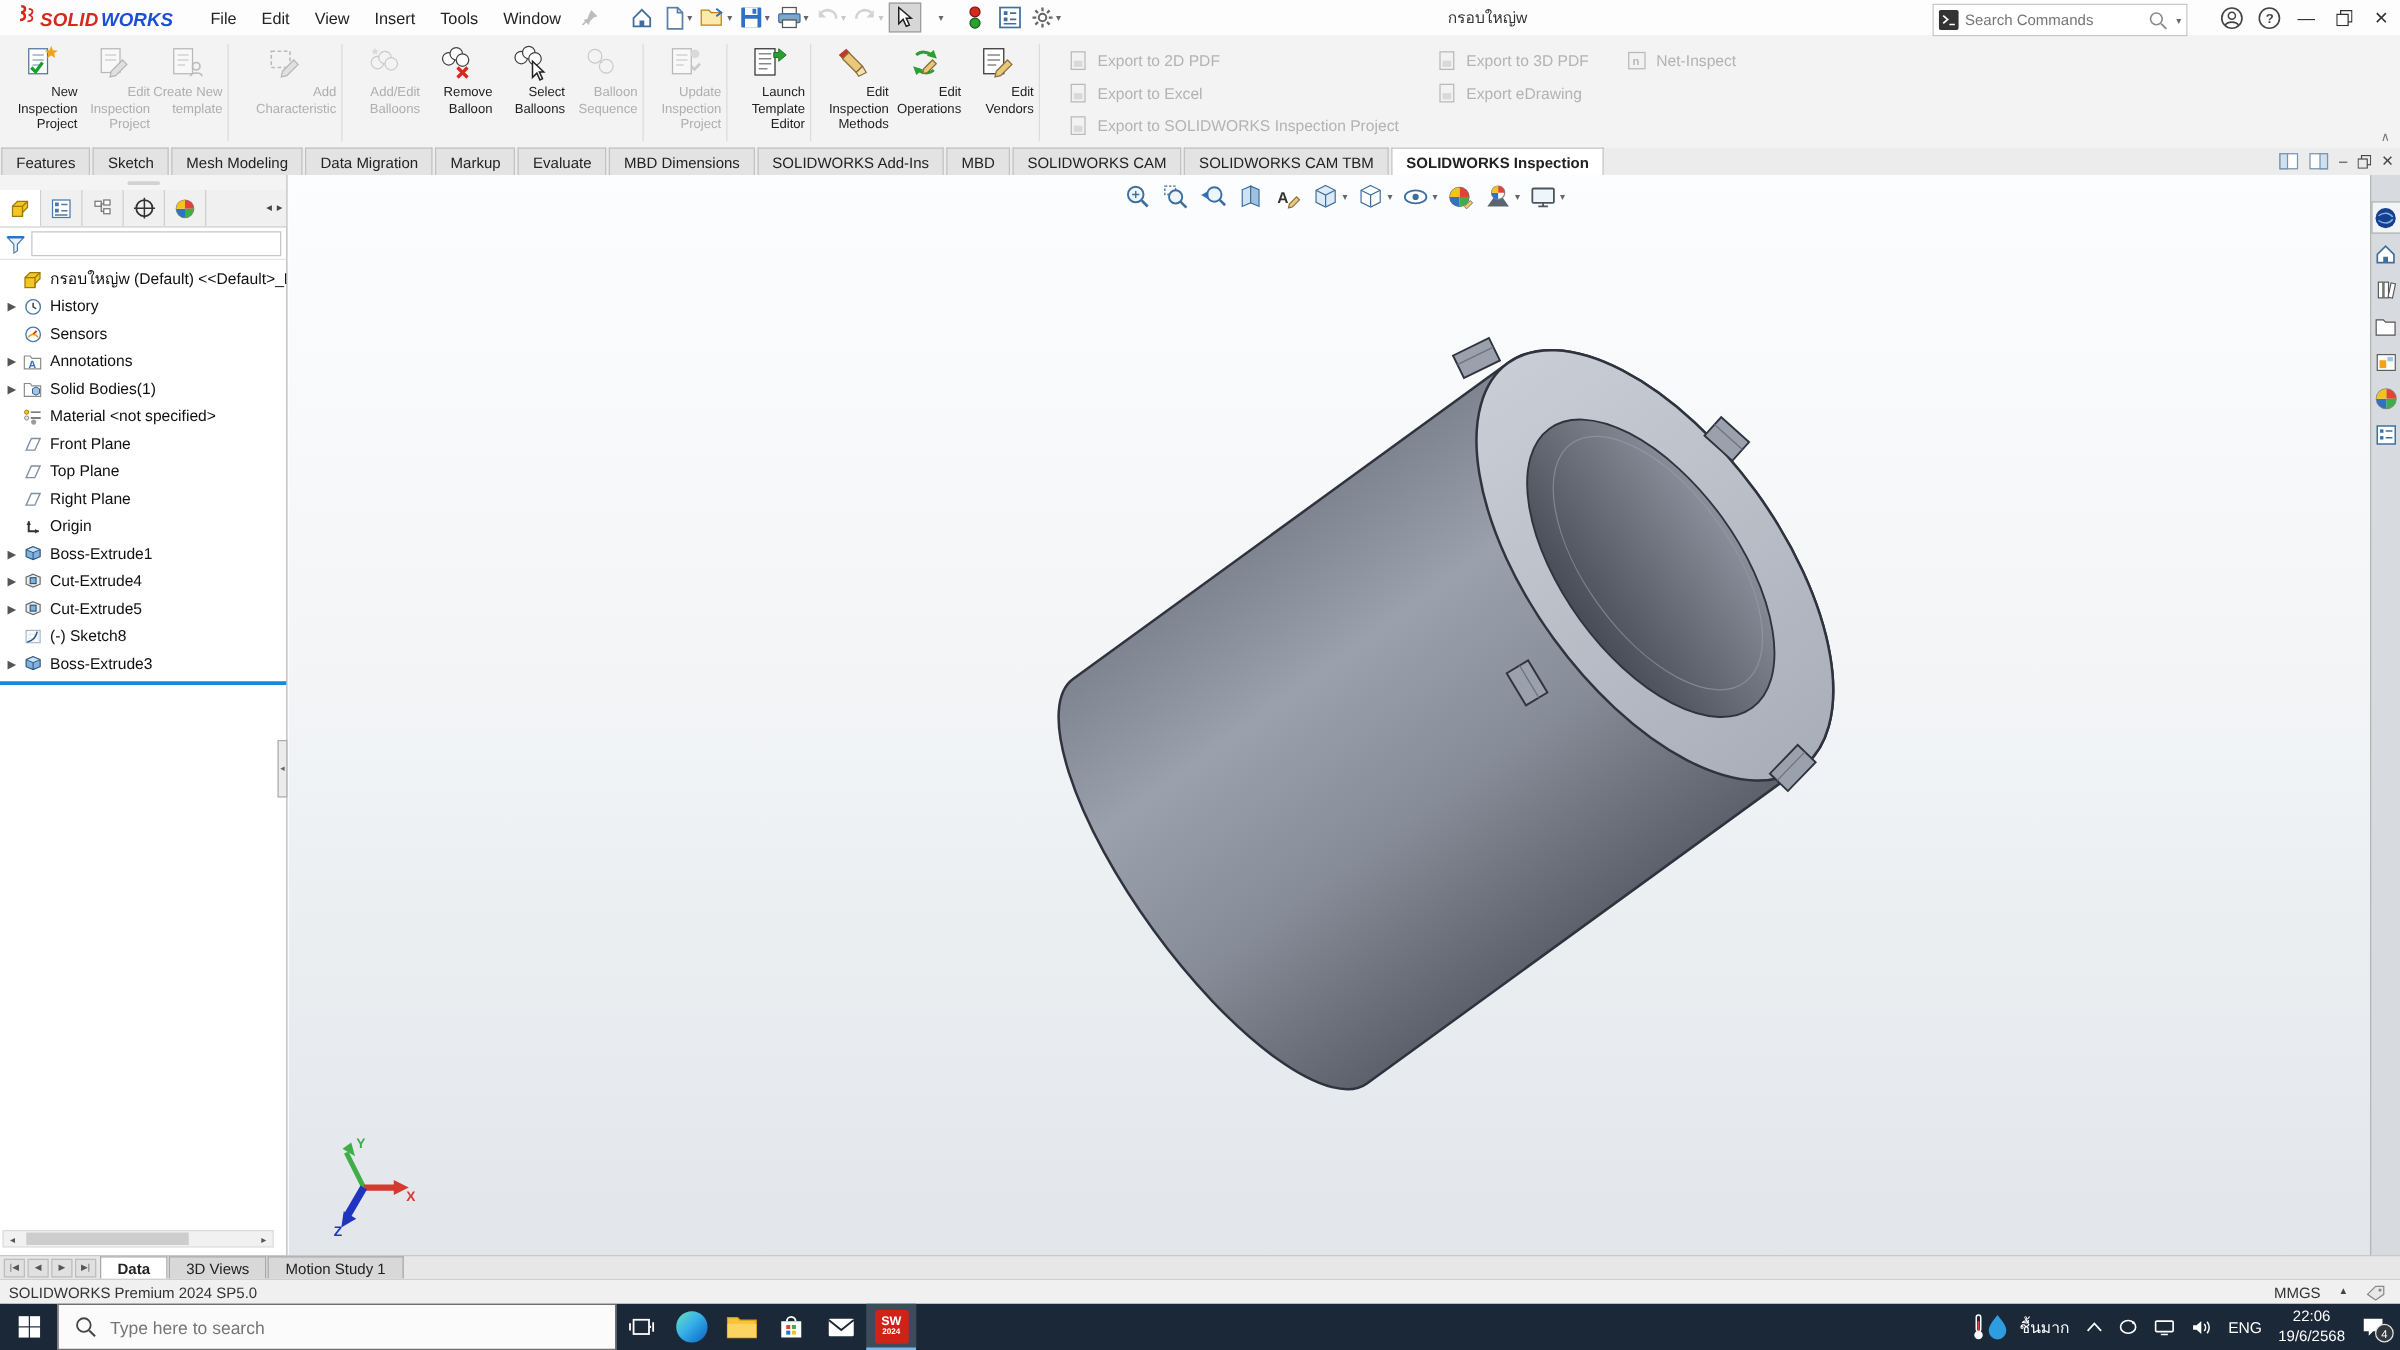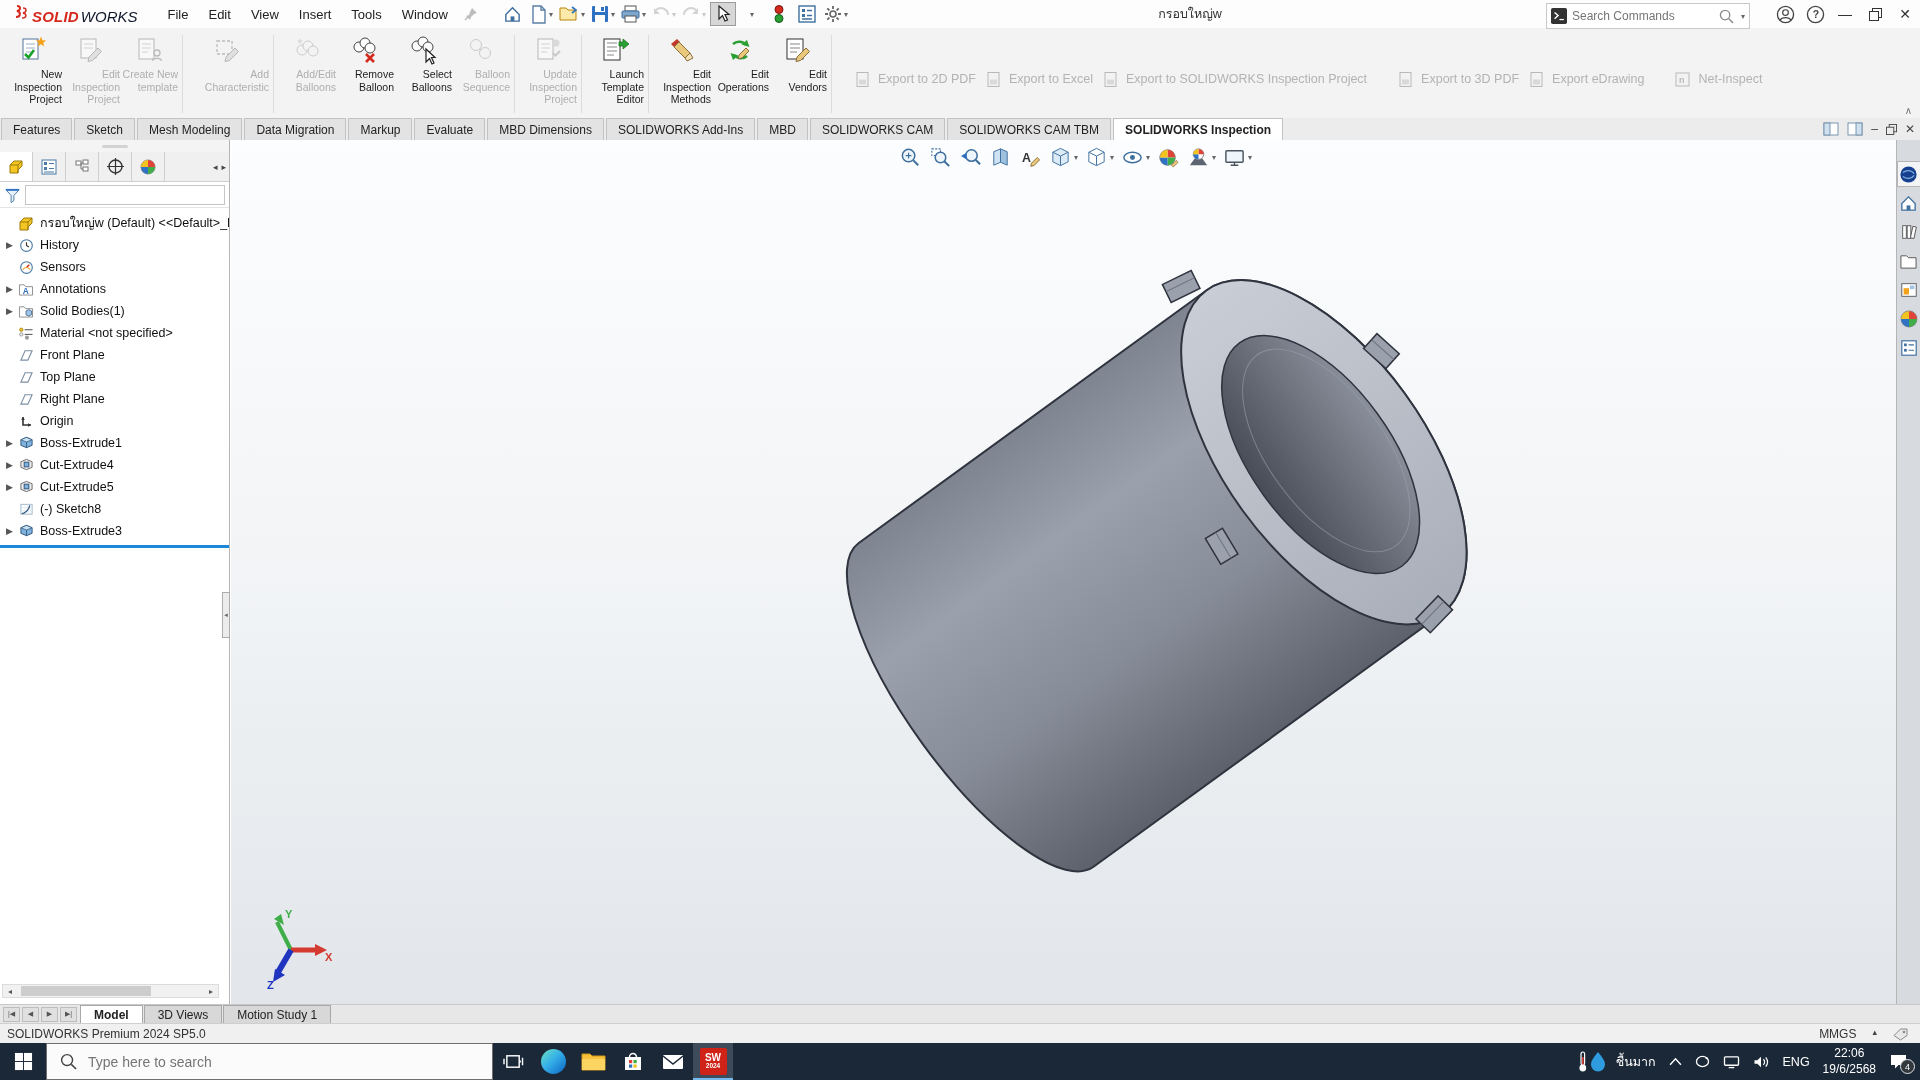--- a/index.html
+++ b/index.html
@@ -3,42 +3,42 @@
 <meta charset="utf-8">
 <style>
 *{margin:0;padding:0;box-sizing:border-box}
 html,body{width:1920px;height:1080px;overflow:hidden}
 body{font-family:"Liberation Sans","DejaVu Sans",sans-serif;background:#fff;position:relative;font-size:13px;color:#222}
 svg{display:block}
 
 .menubar{position:absolute;top:0;left:0;right:0;height:28px;background:#fdfdfd;display:flex;align-items:center;padding-left:10px;z-index:6}
 .brand{display:flex;align-items:baseline;gap:2px;margin-right:20px}
 .brand .t1{font-weight:700;color:#d6281c;font-size:15px;font-style:italic;letter-spacing:.2px}
-.brand .t2{font-weight:400;color:#0f172a;font-size:15px;font-style:italic}
+.brand .t2{font-weight:700;color:#1d4ed8;font-size:15px;font-style:italic}
 .menu{font-size:13px;color:#222;padding:4px 10px;cursor:default}
 .qbar{display:flex;align-items:center;margin-left:16px;gap:2px}
 .qbtn{height:24px;min-width:26px;display:flex;align-items:center;justify-content:center;padding:0 2px}
 .qbtn.active{background:#d7d7d7;border:1px solid #9d9d9d}
 .caret{font-size:8px;color:#666;margin-left:2px}
 .dim{opacity:.35}
 .title{position:absolute;left:1070px;width:240px;top:0;height:28px;display:flex;align-items:center;justify-content:center;font-size:12.5px;color:#333}
 .searchwrap{position:absolute;right:170px;top:3px;width:204px;height:26px;border:1px solid #c9c9c9;background:#fff;display:flex;align-items:center;gap:5px;padding:0 4px}
 .searchwrap input{border:none;outline:none;flex:1;font-size:12px;color:#555;background:transparent;font-family:inherit;min-width:0}
 .topright{position:absolute;right:0;top:0;height:28px;display:flex;align-items:center}
 .tbtn28{width:30px;height:28px;display:flex;align-items:center;justify-content:center;color:#333;font-size:14px}
 
 .ribbon{position:absolute;top:28px;left:0;right:0;height:90px;background:#f3f3f3;display:flex;align-items:stretch;padding:2px 0 0 4px}
 .rbtn{width:58px;display:flex;flex-direction:column;align-items:center;padding-top:5px;gap:3px}
 .rbtn.w80{width:82px}
 .rbtn .lbl{font-size:10.5px;line-height:1.2;text-align:right;color:#1d1d1d}
 .rbtn.dis .lbl{color:#aeaeae}
 .rbtn.dis svg{filter:grayscale(1);opacity:.45}
 .rsep{width:1px;background:#dcdcdc;margin:5px 4px}
 .exports{display:flex;gap:30px;padding:10px 0 0 18px}
-.excol{display:flex;gap:9px}
+.excol{display:flex;flex-direction:column;gap:9px}
 .exrow{display:flex;align-items:center;gap:7px;font-size:12.5px;color:#b3b3b3;white-space:nowrap}
 .collapse{position:absolute;right:8px;bottom:2px;color:#777;font-size:10px}
 
 .tabbar{position:absolute;top:118px;left:0;right:0;height:22px;background:#ececec;display:flex;align-items:stretch;padding-left:1px}
 .ctab{display:flex;align-items:center;padding:0 11px;font-size:12px;color:#222;background:#e3e3e3;border:1px solid #c2c2c2;border-bottom:none;margin-right:2px;white-space:nowrap}
 .ctab.active{background:#fff;font-weight:700}
 .docctrl{position:absolute;right:5px;top:0;height:22px;display:flex;align-items:center;gap:8px;color:#444}
 
 .lpanel{position:absolute;top:140px;left:0;width:230px;height:864px;background:#fff;border-right:1px solid #b5b5b5}
 .pgrip{height:12px;background:#f4f4f4;display:flex;align-items:center;justify-content:center}
@@ -852,21 +852,21 @@
     </span>
 </div>
 
 <div class="btabs">
   <span class="bnav">
     <span class="bnavbtn">|◀</span>
     <span class="bnavbtn">◀</span>
     <span class="bnavbtn">▶</span>
     <span class="bnavbtn">▶|</span>
   </span>
-  <span class="btab active">Model</span>
+  <span class="btab active">Data</span>
   <span class="btab">3D Views</span>
   <span class="btab">Motion Study 1</span>
 </div>
 
 <div class="statusbar">
   <span>SOLIDWORKS Premium 2024 SP5.0</span>
   <span class="sright">
     <span>MMGS</span>
     <span style="font-size:9px;color:#444">▴</span>
     <svg width="16" height="14" viewBox="0 0 16 14">

